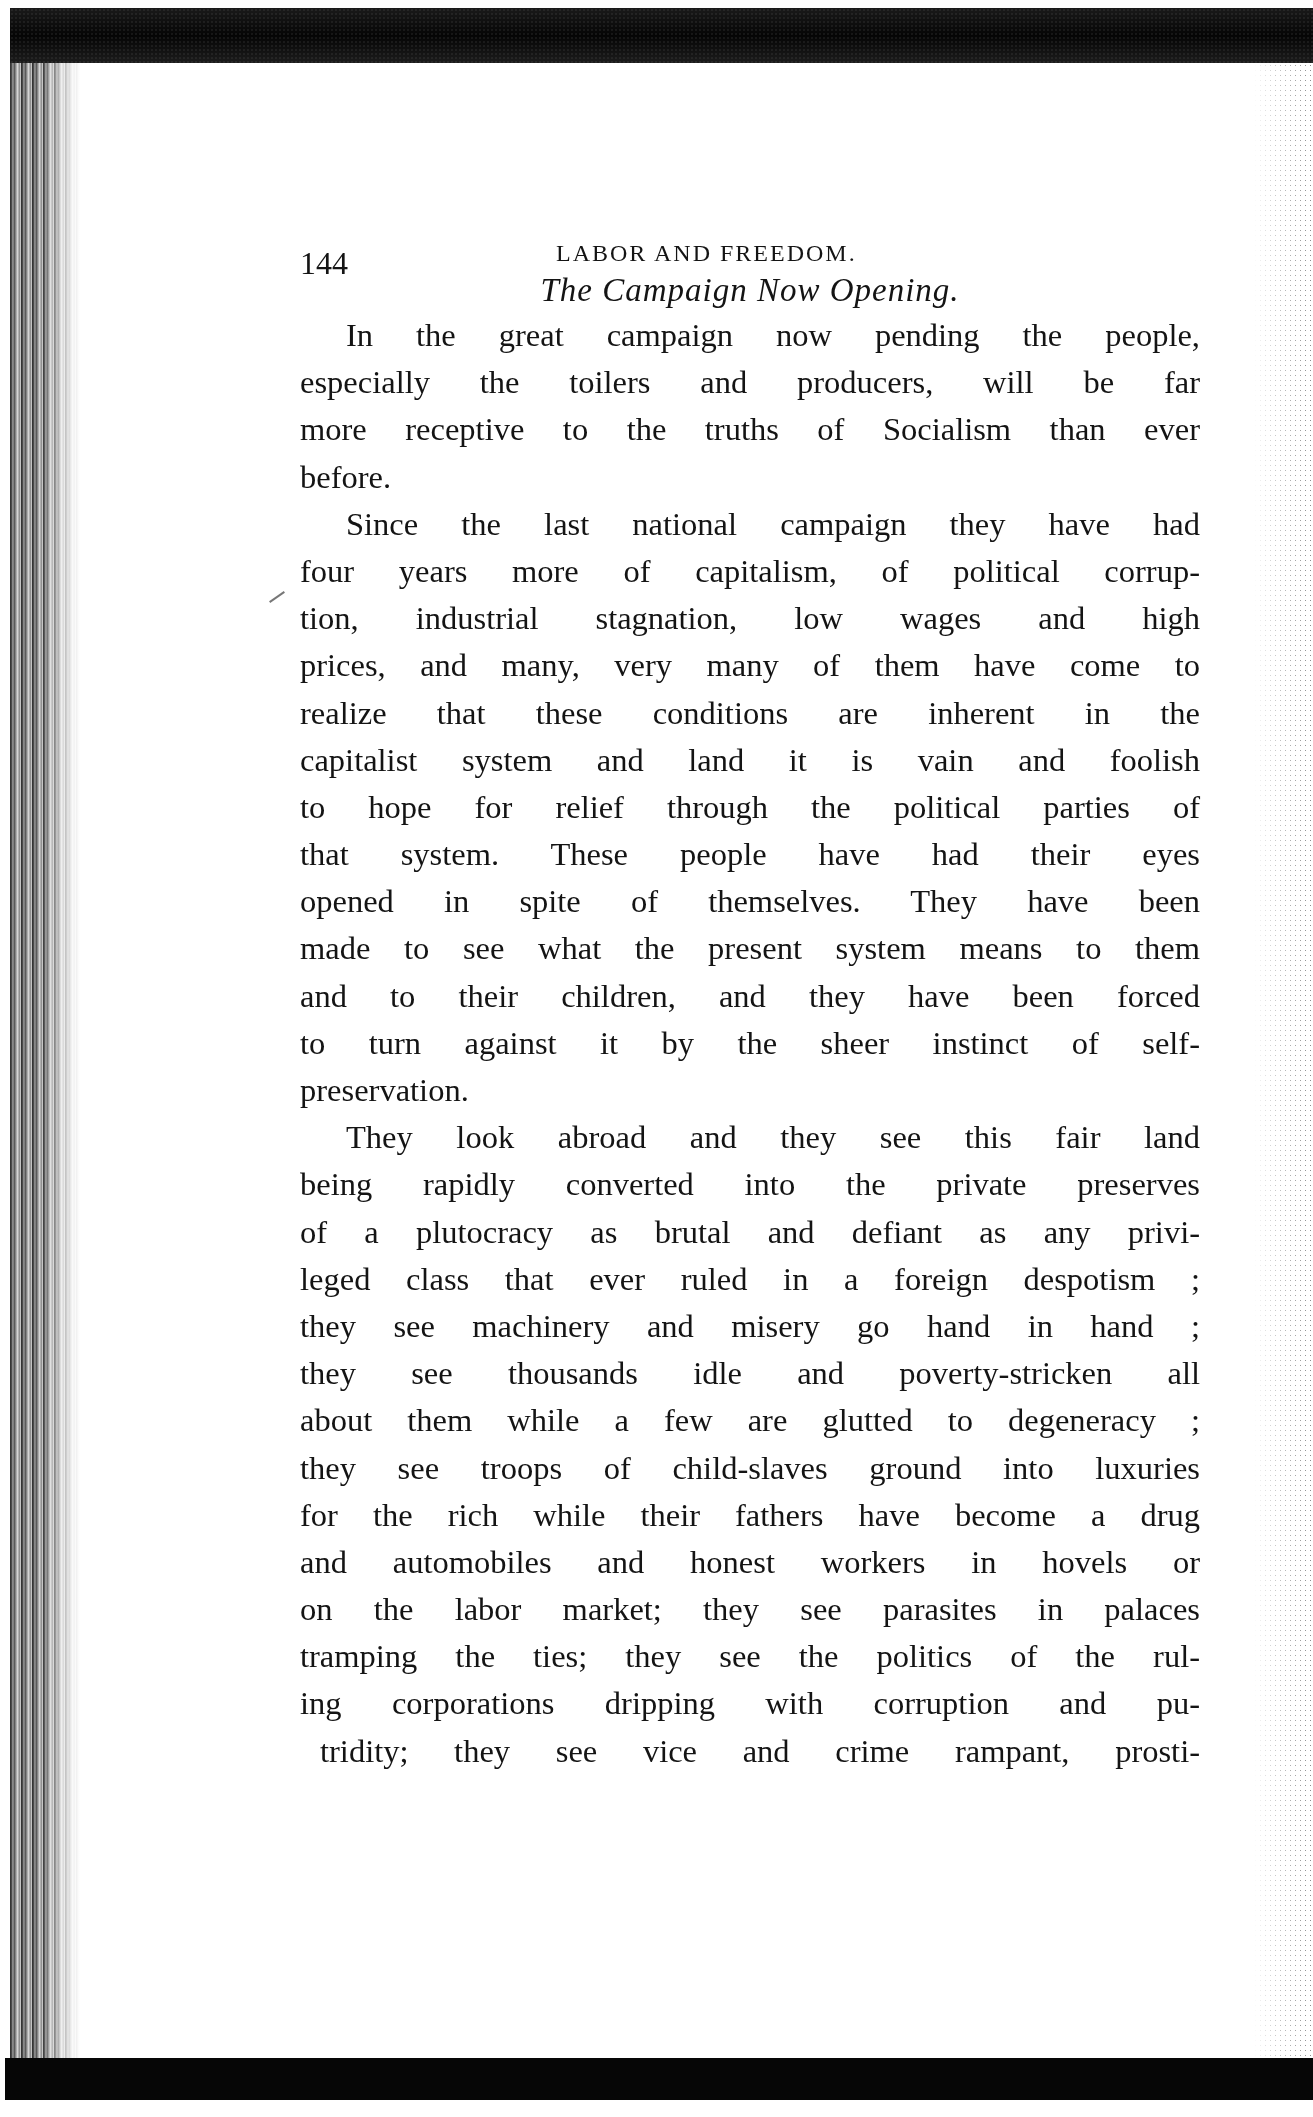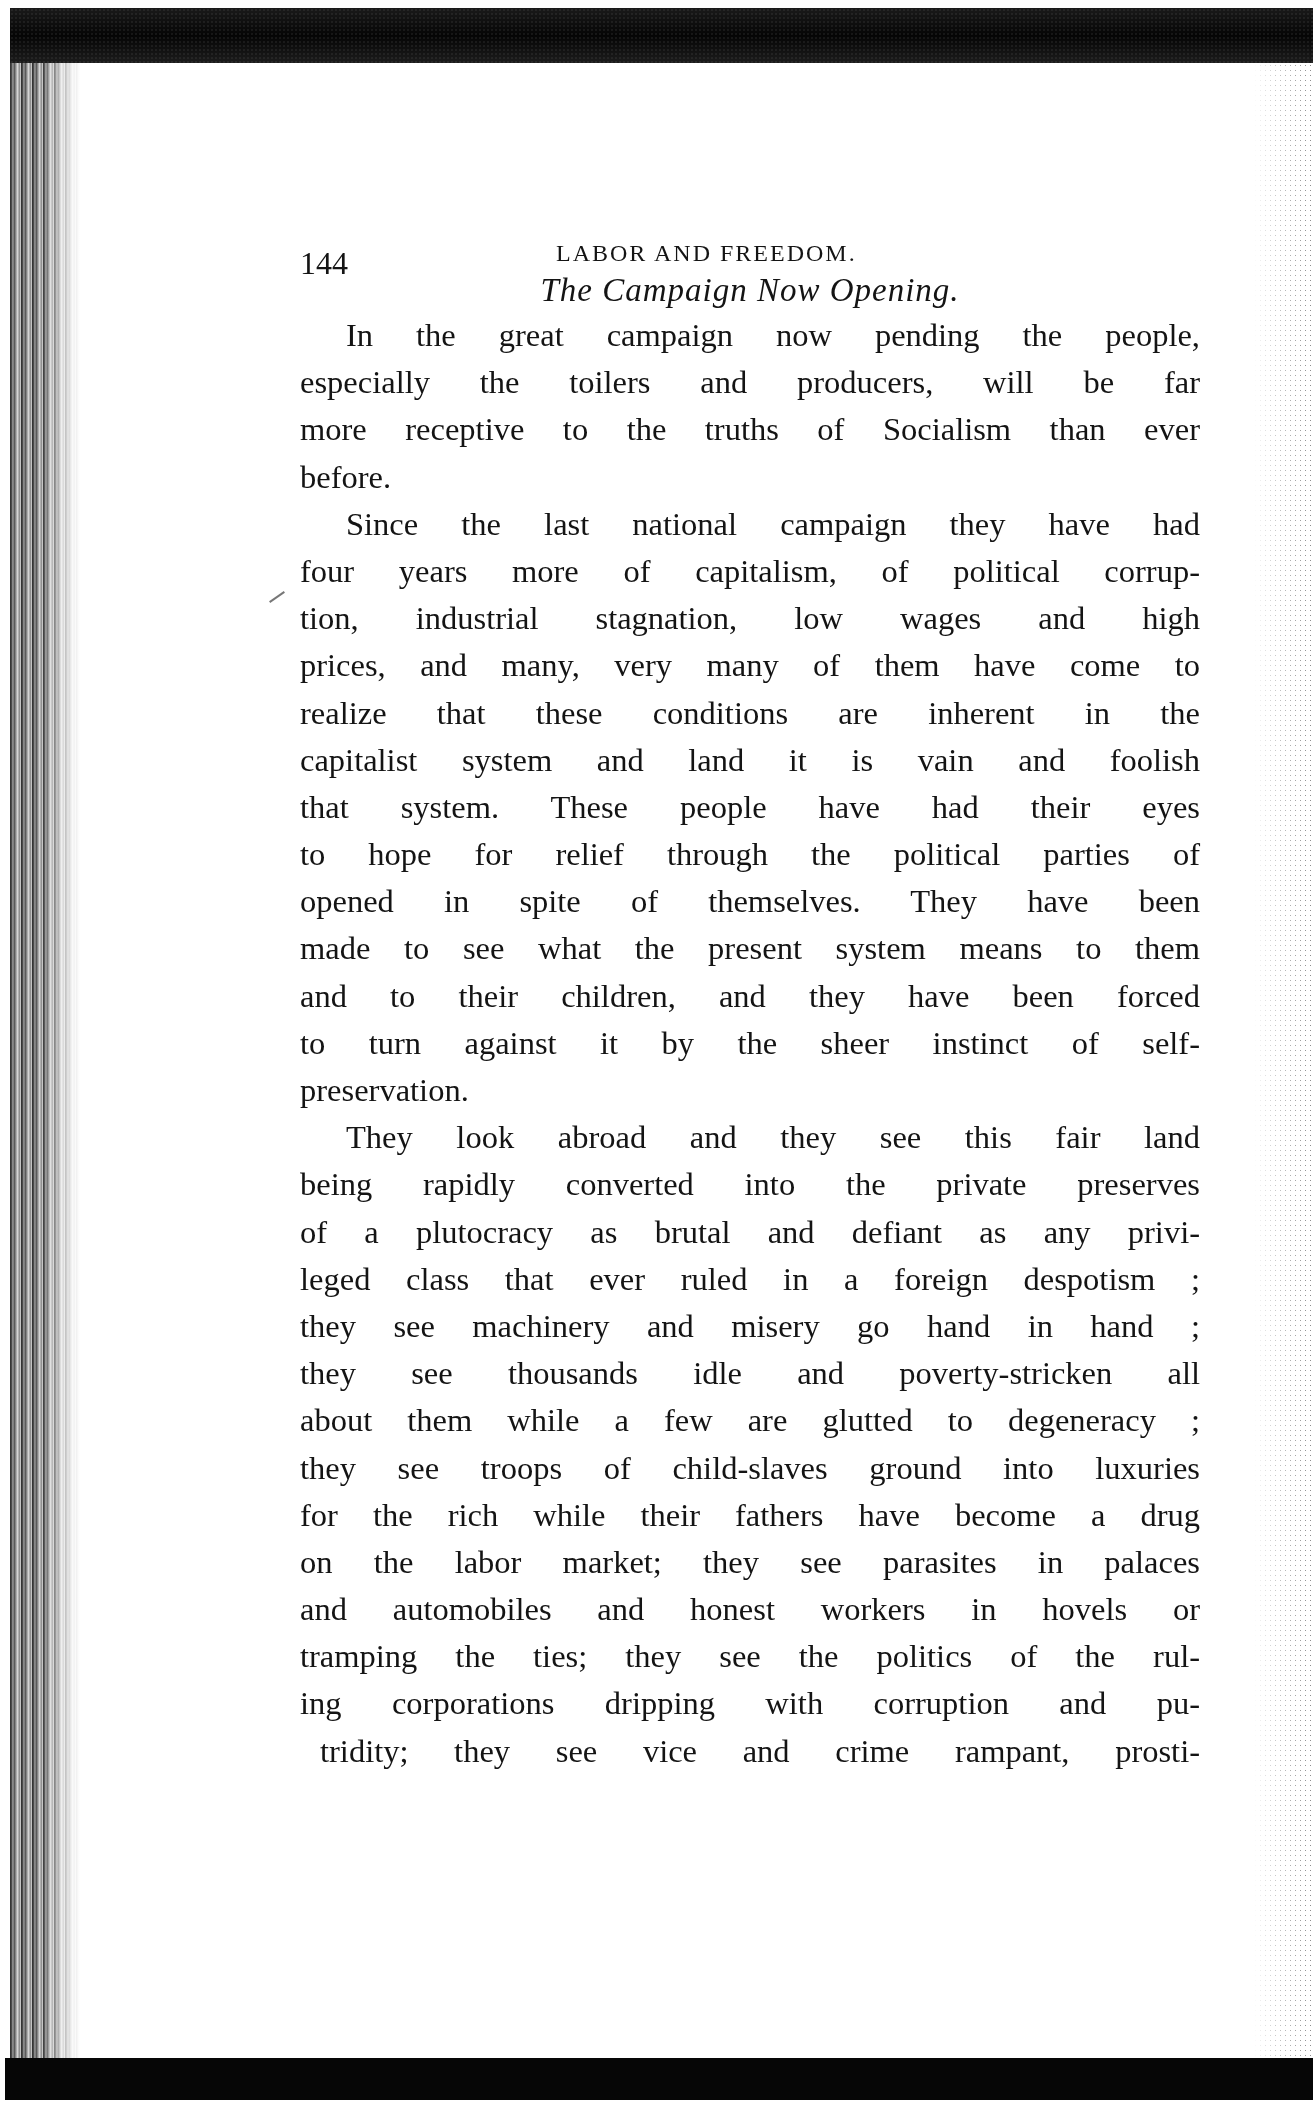--- a/index.html
+++ b/index.html
@@ -141,38 +141,38 @@
     <span class="line last">before.</span>
   </div>
 
   <div class="para">
     <span class="line indent">Since the last national campaign they have had</span>
     <span class="line">four years more of capitalism, of political corrup-</span>
     <span class="line">tion, industrial stagnation, low wages and high</span>
     <span class="line">prices, and many, very many of them have come to</span>
     <span class="line">realize that these conditions are inherent in the</span>
     <span class="line">capitalist system and land it is vain and foolish</span>
+    <span class="line">to hope for relief through the political parties of</span>
     <span class="line">that system.  These people have had their eyes</span>
-    <span class="line">to hope for relief through the political parties of</span>
     <span class="line">opened in spite of themselves.  They have been</span>
     <span class="line">made to see what the present system means to them</span>
     <span class="line">and to their children, and they have been forced</span>
     <span class="line">to turn against it by the sheer instinct of self-</span>
     <span class="line last">preservation.</span>
   </div>
 
   <div class="para">
     <span class="line indent">They look abroad and they see this fair land</span>
     <span class="line">being rapidly converted into the private preserves</span>
     <span class="line">of a plutocracy as brutal and defiant as any privi-</span>
     <span class="line">leged class that ever ruled in a foreign despotism ;</span>
     <span class="line">they see machinery and misery go hand in hand ;</span>
     <span class="line">they see thousands idle and poverty-stricken all</span>
     <span class="line">about them while a few are glutted to degeneracy ;</span>
     <span class="line">they see troops of child-slaves ground into luxuries</span>
     <span class="line">for the rich while their fathers have become a drug</span>
+    <span class="line">and automobiles and honest workers in hovels or</span>
     <span class="line">on the labor market; they see parasites in palaces</span>
-    <span class="line">and automobiles and honest workers in hovels or</span>
     <span class="line">tramping the ties; they see the politics of the rul-</span>
     <span class="line">ing corporations dripping with corruption and pu-</span>
     <span class="line pindent">tridity; they see vice and crime rampant, prosti-</span>
   </div>
 </div>
 
 </body></html>

